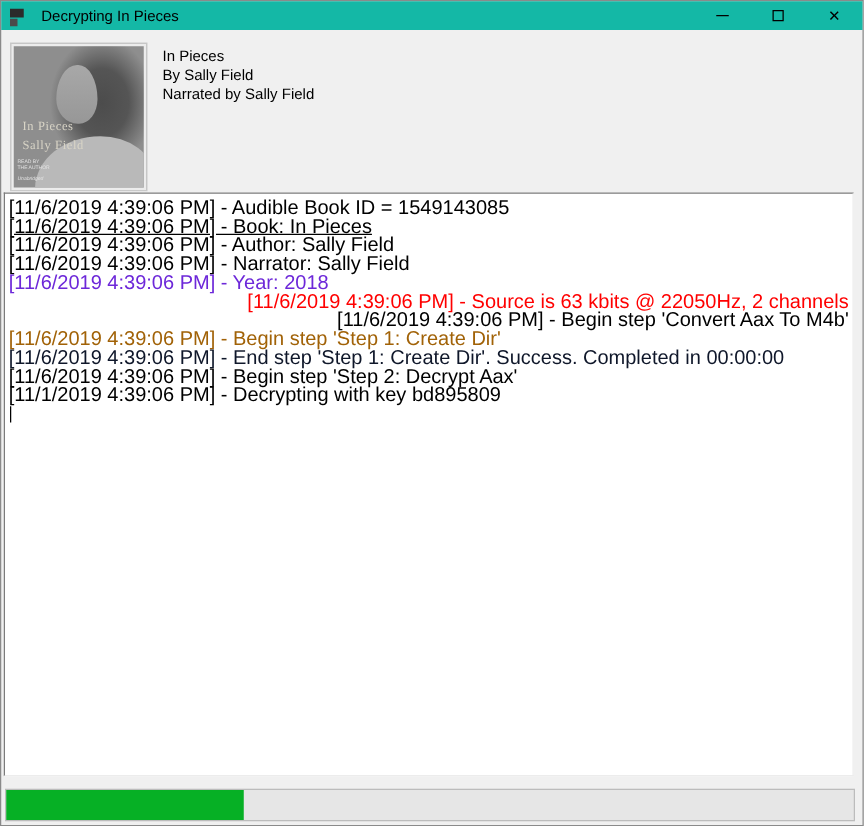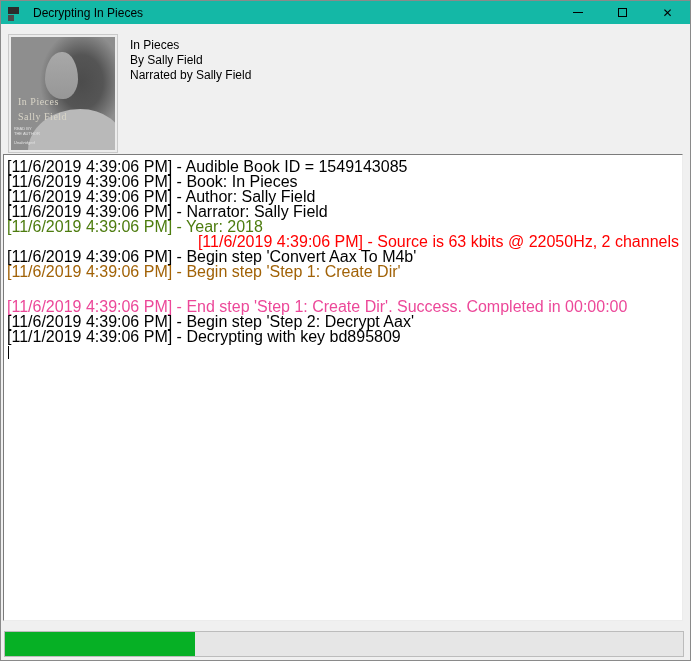--- a/index.html
+++ b/index.html
@@ -132,28 +132,28 @@
   </div>
 
   <div class="book-info">
     <div>In Pieces</div>
     <div>By Sally Field</div>
     <div>Narrated by Sally Field</div>
   </div>
 
   <div class="log">
     <div class="log-line" style="color: rgb(0, 0, 0);">[11/6/2019 4:39:06 PM] - Audible Book ID = 1549143085</div>
-      <div class="log-line" style="color: rgb(0, 0, 0);">[11/6/2019 4:39:06 PM] - Book: In Pieces</div>
+      <div class="log-line" style="color: rgb(0, 0, 0); text-decoration: underline;">[11/6/2019 4:39:06 PM] - Book: In Pieces</div>
       <div class="log-line" style="color: rgb(0, 0, 0);">[11/6/2019 4:39:06 PM] - Author: Sally Field</div>
       <div class="log-line" style="color: rgb(0, 0, 0);">[11/6/2019 4:39:06 PM] - Narrator: Sally Field</div>
-      <div class="log-line" style="color: #4d7c0f;">[11/6/2019 4:39:06 PM] - Year: 2018</div>
+      <div class="log-line" style="color: #6d28d9;">[11/6/2019 4:39:06 PM] - Year: 2018</div>
       <div class="log-line" style="color: rgb(255, 0, 0); text-align: right;">[11/6/2019 4:39:06 PM] - Source is 63 kbits @ 22050Hz, 2 channels</div>
-      <div class="log-line" style="color: rgb(0, 0, 0);">[11/6/2019 4:39:06 PM] - Begin step 'Convert Aax To M4b'</div>
+      <div class="log-line" style="color: rgb(0, 0, 0); text-align: right;">[11/6/2019 4:39:06 PM] - Begin step 'Convert Aax To M4b'</div>
       <div class="log-line" style="color: #a16207;">[11/6/2019 4:39:06 PM] - Begin step 'Step 1: Create Dir'</div>
-      <div class="log-line" style="color: #ec4899; margin-top: 20px;">[11/6/2019 4:39:06 PM] - End step 'Step 1: Create Dir'. Success. Completed in 00:00:00</div>
+      <div class="log-line" style="color: #0f172a;">[11/6/2019 4:39:06 PM] - End step 'Step 1: Create Dir'. Success. Completed in 00:00:00</div>
       <div class="log-line" style="color: rgb(0, 0, 0);">[11/6/2019 4:39:06 PM] - Begin step 'Step 2: Decrypt Aax'</div>
       <div class="log-line" style="color: rgb(0, 0, 0);">[11/1/2019 4:39:06 PM] - Decrypting with key bd895809</div>
       <div class="caret-line">
       <span class="caret"></span>
     </div>
   </div>
 
   <div class="progress">
     <div class="progress-fill" style="width: 28%; background: rgb(6, 176, 37);"></div>
   </div>

